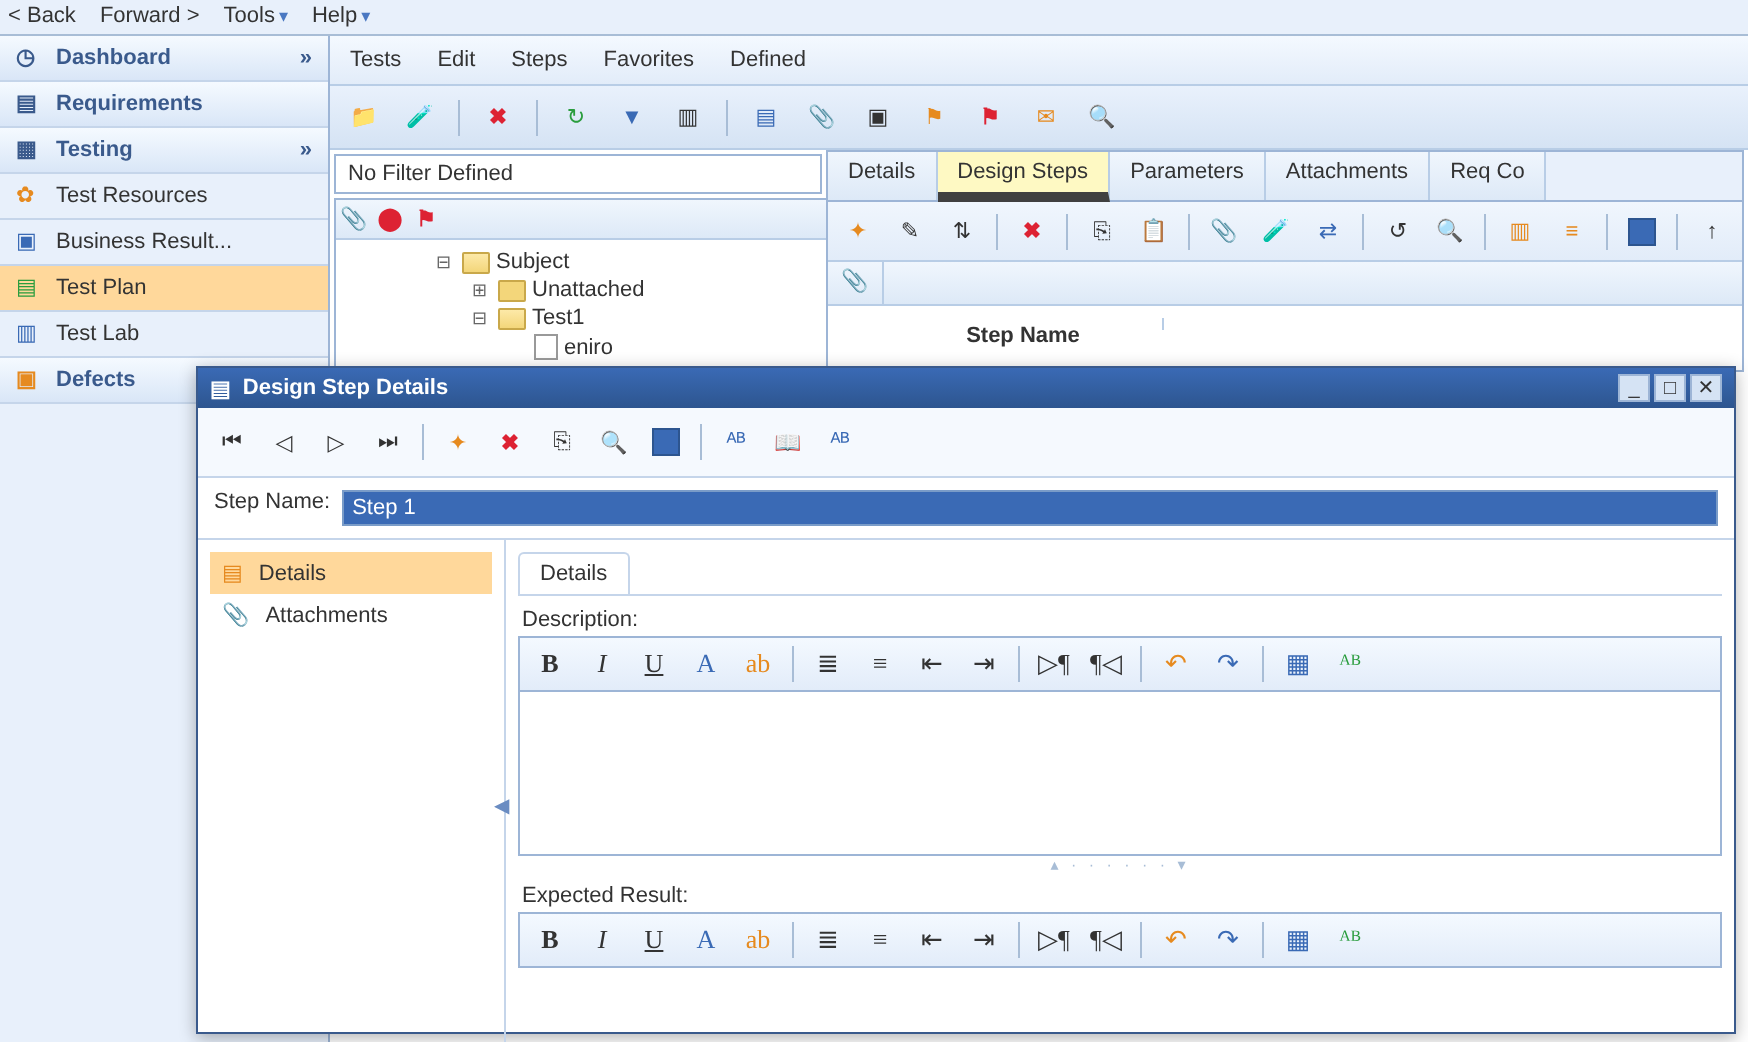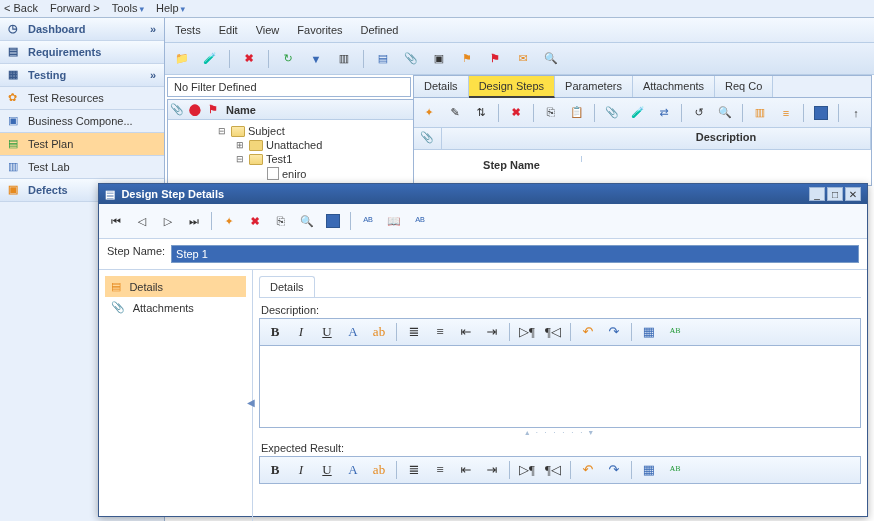--- a/index.html
+++ b/index.html
@@ -48,21 +48,21 @@
 .tree-indent3 { padding-left: 84px; }
 .tree-toggle { width: 10px; font-size: 9px; color: #666; }
 .folder-icon { width: 14px; height: 11px; background: #f3d67a; border: 1px solid #c9a84a; border-radius: 1px; display: inline-block; }
 .folder-icon.open { background: linear-gradient(#fde9a8, #f3d67a); }
 .doc-icon { width: 12px; height: 13px; background: #fff; border: 1px solid #999; display: inline-block; }
 
 
 .right-panel { flex: 1; border: 1px solid #9db5d6; margin: 0 2px 0 0; background: #fff; display: flex; flex-direction: column; }
 .tabs { display: flex; background: #e8f0fb; border-bottom: 1px solid #9db5d6; }
 .tab { padding: 4px 10px; border-right: 1px solid #b8cde6; cursor: pointer; background: linear-gradient(#f0f6fd, #dde9f7); }
-.tab.active { background: #fde047; border-bottom: 2px solid #404040; margin-bottom: -1px; }
+.tab.active { background: #fef9c3; border-bottom: 5px solid #404040; margin-bottom: -1px; }
 .panel-toolbar { display: flex; gap: 4px; padding: 4px; border-bottom: 1px solid #b8cde6; background: linear-gradient(#f0f6fd, #e2ecf9); align-items: center; height: 30px; }
 .grid-header { display: flex; background: linear-gradient(#f0f6fd, #dde9f7); border-bottom: 1px solid #b8cde6; height: 22px; }
 .grid-col { border-right: 1px solid #b8cde6; padding: 3px 6px; font-weight: bold; text-align: center; }
 .grid-col.attach { width: 28px; }
 .grid-col.step { width: 140px; margin-top: 28px; }
 .grid-col.desc { flex: 1; }
 
 
 .dialog { position: absolute; left: 98px; top: 183px; width: 770px; height: 334px; border: 1px solid #3a5a8c; background: #fff; box-shadow: 0 2px 8px rgba(0,0,0,0.3); }
 .dialog-title { background: linear-gradient(#3a6ab5, #2d558f); color: #fff; padding: 3px 6px; display: flex; align-items: center; justify-content: space-between; height: 20px; }
@@ -125,21 +125,21 @@
           <span>Testing</span>
         </span>
       <span>»</span>
     </div>
     <div class="sidebar-item">
       <span class="sb-icon ic-orange">✿</span>
       <span>Test Resources</span>
     </div>
     <div class="sidebar-item">
       <span class="sb-icon ic-blue">▣</span>
-      <span>Business Compone...</span>
+      <span>Business Result...</span>
     </div>
     <div class="sidebar-item active">
       <span class="sb-icon ic-green">▤</span>
       <span>Test Plan</span>
     </div>
     <div class="sidebar-item">
       <span class="sb-icon ic-blue">▥</span>
       <span>Test Lab</span>
     </div>
     <div class="sidebar-item header">
@@ -147,21 +147,21 @@
           <span class="sb-icon ic-orange">▣</span>
           <span>Defects</span>
         </span>
     </div>
   </div>
 
   <div class="content">
     <div class="menu-bar">
       <span>Tests</span>
       <span>Edit</span>
-      <span>View</span>
+      <span>Steps</span>
       <span>Favorites</span>
       <span>Defined</span>
     </div>
 
     <div class="toolbar">
       <span class="tb-btn">📁</span>
       <span class="tb-btn ic-blue">🧪</span>
       <span class="tb-sep"></span>
       <span class="tb-btn ic-red">✖</span>
       <span class="tb-sep"></span>
@@ -179,21 +179,20 @@
     </div>
 
     <div class="tree-area">
       <div style="width:248px">
         <div class="filter-bar">No Filter Defined</div>
         <div class="tree-left">
           <div class="tree-header">
             <span class="tree-header-icon">📎</span>
             <span class="tree-header-icon ic-red">⬤</span>
             <span class="tree-header-icon ic-red">⚑</span>
-            <span class="tree-header-name">Name</span>
           </div>
           <div class="tree-body">
             <div class="tree-node tree-indent1">
               <span class="tree-toggle">⊟</span>
               <span class="folder-icon open"></span>
               <span>Subject</span>
             </div>
             <div class="tree-node tree-indent2">
               <span class="tree-toggle">⊞</span>
               <span class="folder-icon"></span>
@@ -243,21 +242,20 @@
           <span class="tb-sep"></span>
           <span class="tb-btn">
               <span class="ic-save"></span>
             </span>
           <span class="tb-sep"></span>
           <span class="tb-btn">↑</span>
         </div>
         <div class="grid-header">
           <div class="grid-col attach">📎</div>
           <div class="grid-col step">Step Name</div>
-          <div class="grid-col desc">Description</div>
         </div>
       </div>
     </div>
   </div>
 </div>
 
 <div class="dialog">
   <div class="dialog-title">
     <div class="dialog-title-left">
       <span>▤</span>

